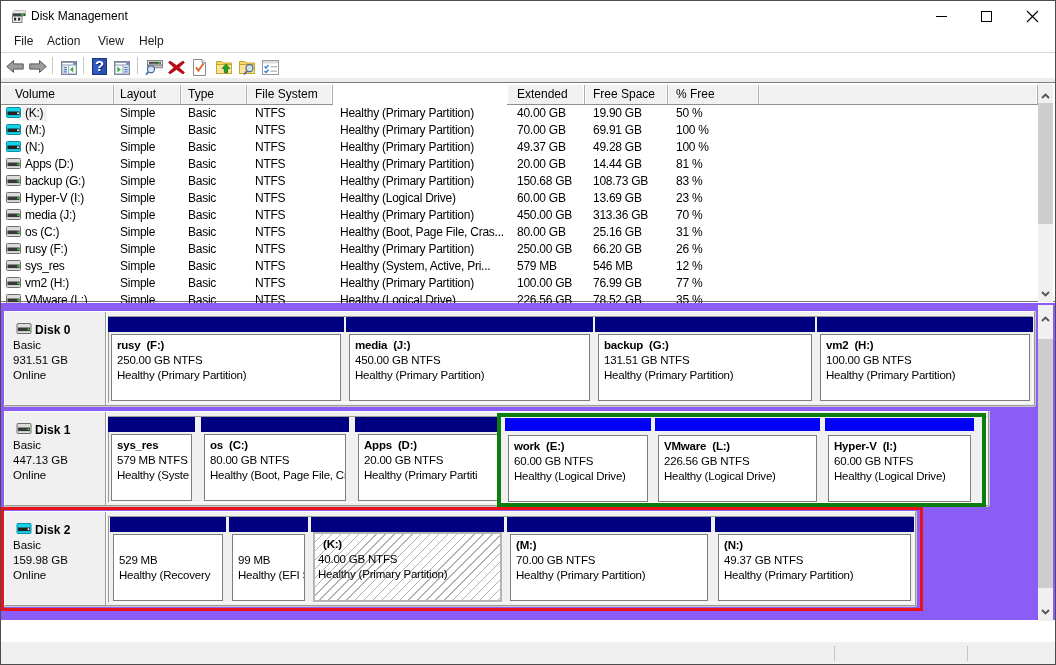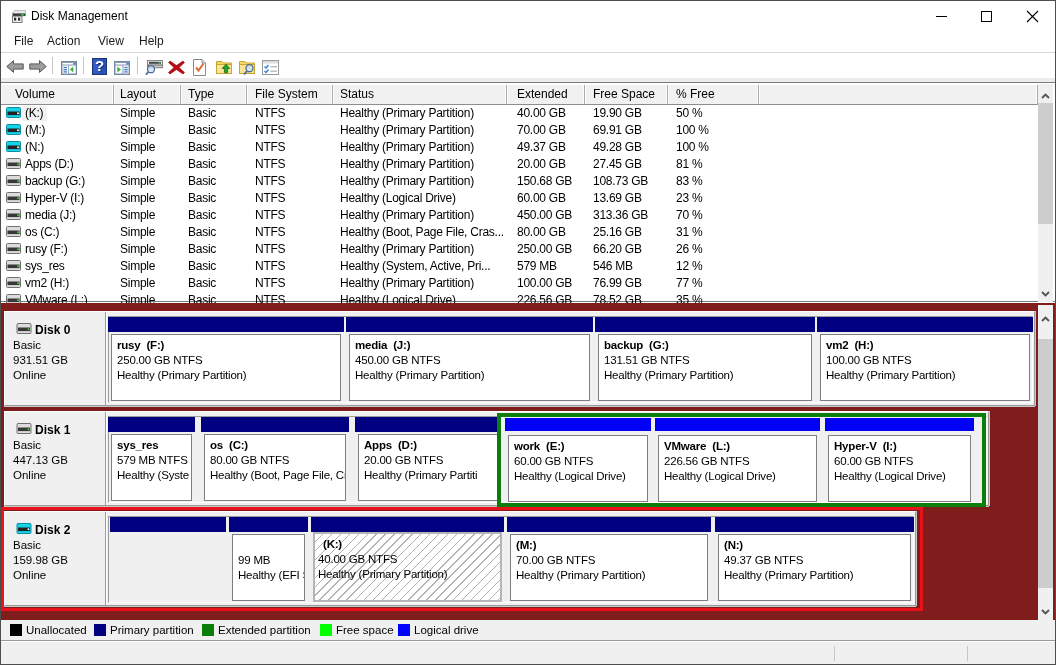--- a/index.html
+++ b/index.html
@@ -23,21 +23,21 @@
 .hcell span{position:absolute;top:2px;font-size:12px;color:#000;white-space:nowrap}
 .lrow{position:absolute;height:17px;width:1030px;font-size:12px;letter-spacing:-0.25px;color:#000;white-space:nowrap}
 .lrow span{position:absolute;top:2px}
 .c1{left:24px}.c2{left:119px}.c3{left:187px}.c4{left:254px}.c5{left:339px}.c6{left:516px}.c7{left:592px}.c8{left:675px}
 .vicon{position:absolute;left:5px;top:3px;width:15px;height:11px}
 
 .sbar{position:absolute;width:15px;background:#f0f0f0}
 .sthumb{position:absolute;left:0;width:15px;background:#cdcdcd}
 .schev{position:absolute;left:3px;top:4px;width:9px;height:9px}
 
-#gpane{position:absolute;left:0;top:302px;width:1054px;height:317px;background:#7f1d1d}
+#gpane{position:absolute;left:0;top:302px;width:1054px;height:317px;background:#8b5cf6}
 .drow{position:absolute;background:#f0f0f0;border-top:1px solid #fdfdfd;border-left:1px solid #fdfdfd;border-right:1px solid #9b9b9b;border-bottom:1px solid #9b9b9b;box-shadow:0 1px 0 #c8c8c8,1px 0 0 #c8c8c8}
 .dpanel{position:absolute;left:0;top:0;width:101px;height:100%;border-right:1px solid #9b9b9b;box-shadow:1px 0 0 #fdfdfd}
 .dpanel .dtitle{position:absolute;left:30px;top:11px;font-size:12px;font-weight:bold;color:#000}
 .dpanel div.dl{position:absolute;left:8px;font-size:11.5px;color:#000}
 .dstrip{position:absolute;top:4px;bottom:2px;border:1px solid #9b9b9b;border-bottom-color:#fdfdfd;border-right-color:#fdfdfd}
 .pblock{position:absolute}
 .pband{position:absolute;left:0;top:0;width:100%;height:15px;background:#000080}
 .pcontent{position:absolute;left:3px;right:3px;top:17px;height:67px;background:#fff;border:1px solid #7f7f7f;overflow:hidden}
 .pcontent .pt{position:absolute;left:5px;white-space:pre;font-size:11.5px;letter-spacing:-0.2px;color:#000}
 .pname{font-weight:bold}
@@ -161,23 +161,20 @@
       </div>
     <div class="hcell" style="left:113px;width:67px">
         <span style="left:6px">Layout</span>
       </div>
     <div class="hcell" style="left:180px;width:66px">
         <span style="left:7px">Type</span>
       </div>
     <div class="hcell" style="left:246px;width:86px">
         <span style="left:8px">File System</span>
       </div>
-    <div class="hcell" style="left:332px;width:174px">
-        <span style="left:7px">Status</span>
-      </div>
     <div class="hcell" style="left:506px;width:78px">
         <span style="left:10px">Extended</span>
       </div>
     <div class="hcell" style="left:584px;width:83px">
         <span style="left:8px">Free Space</span>
       </div>
     <div class="hcell" style="left:667px;width:91px">
         <span style="left:8px">% Free</span>
       </div>
     <div class="hcell" style="left:758px;width:279px"></div>
@@ -232,21 +229,21 @@
             <rect x="0.5" y="0.5" width="14" height="10" rx="1" fill="#dcdcdc" stroke="#6f6f6f"></rect>
             <rect x="1.5" y="4.5" width="12" height="3.6" fill="#383838"></rect>
             <circle cx="12" cy="6.3" r="1" fill="#35d435"></circle>
           </svg>
           <span class="c1">Apps (D:)</span>
           <span class="c2">Simple</span>
           <span class="c3">Basic</span>
           <span class="c4">NTFS</span>
           <span class="c5">Healthy (Primary Partition)</span>
           <span class="c6">20.00 GB</span>
-          <span class="c7">27.45 GB</span>
+          <span class="c7">14.44 GB</span>
           <span class="c8">81 %</span>
         </div>
     <div class="lrow" style="top:89px">
           <svg class="vicon" viewBox="0 0 15 11">
             <rect x="0.5" y="0.5" width="14" height="10" rx="1" fill="#dcdcdc" stroke="#6f6f6f"></rect>
             <rect x="1.5" y="4.5" width="12" height="3.6" fill="#383838"></rect>
             <circle cx="12" cy="6.3" r="1" fill="#35d435"></circle>
           </svg>
           <span class="c1">backup (G:)</span>
           <span class="c2">Simple</span>
@@ -497,20 +494,24 @@
     <div class="pblock" style="left:824px;top:115px;width:149px;height:87px">
         <div class="pband" style="height:13px;background:#0000f8"></div>
         <div class="pcontent">
           <div class="pt pname" style="top:4px">Hyper-V  (I:)</div>
           <div class="pt" style="top:19px">60.00 GB NTFS</div>
           <div class="pt" style="top:34px">Healthy (Logical Drive)</div>
         </div>
       </div>
     <div class="pblock" style="left:109px;top:214px;width:116px;height:87px">
         <div class="pband" style="height:15px;background:#000080"></div>
+        <div class="pcontent">
+          <div class="pt" style="top:19px">529 MB</div>
+          <div class="pt" style="top:34px">Healthy (Recovery</div>
+        </div>
       </div>
     <div class="pblock" style="left:228px;top:214px;width:79px;height:87px">
         <div class="pband" style="height:15px;background:#000080"></div>
         <div class="pcontent">
           <div class="pt" style="top:19px">99 MB</div>
           <div class="pt" style="top:34px">Healthy (EFI S</div>
         </div>
       </div>
     <div class="pblock" style="left:310px;top:214px;width:193px;height:87px">
         <div class="pband" style="height:15px;background:#000080"></div>
@@ -545,30 +546,18 @@
         </div>
         <div class="sthumb" style="top:34px;height:249px"></div>
         <div style="position:absolute;left:0;top:298px;width:15px;height:17px">
           <svg class="schev" viewBox="0 0 9 9">
             <path d="M1 3 L4.5 6.5 L8 3" stroke="#555" stroke-width="1.9" fill="none"></path>
           </svg>
         </div>
       </div>
     </div>
 
-  <div id="legend">
-    <div class="lsq" style="left:9px;background:#000"></div>
-      <div class="ltx" style="left:25px">Unallocated</div>
-    <div class="lsq" style="left:93px;background:#000080"></div>
-      <div class="ltx" style="left:109px">Primary partition</div>
-    <div class="lsq" style="left:201px;background:#0a7d0a"></div>
-      <div class="ltx" style="left:217px">Extended partition</div>
-    <div class="lsq" style="left:319px;background:#00ff00"></div>
-      <div class="ltx" style="left:335px">Free space</div>
-    <div class="lsq" style="left:397px;background:#0000ff"></div>
-      <div class="ltx" style="left:413px">Logical drive</div>
-  </div>
 
   <div id="statusbar">
     <div class="ssep" style="left:833px"></div>
     <div class="ssep" style="left:966px"></div>
   </div>
 </div>
 
 </body></html>

